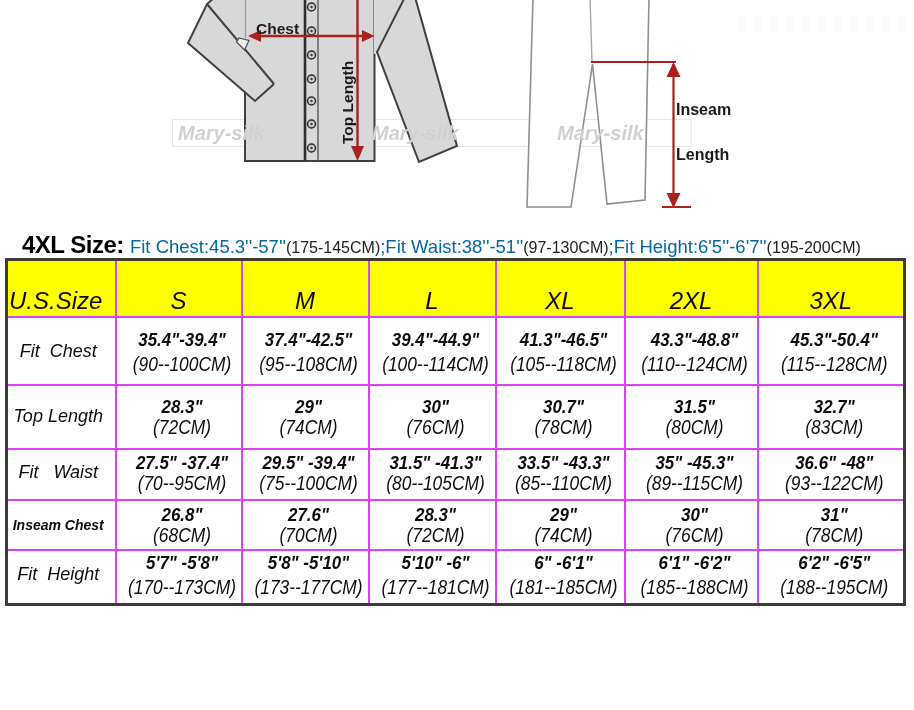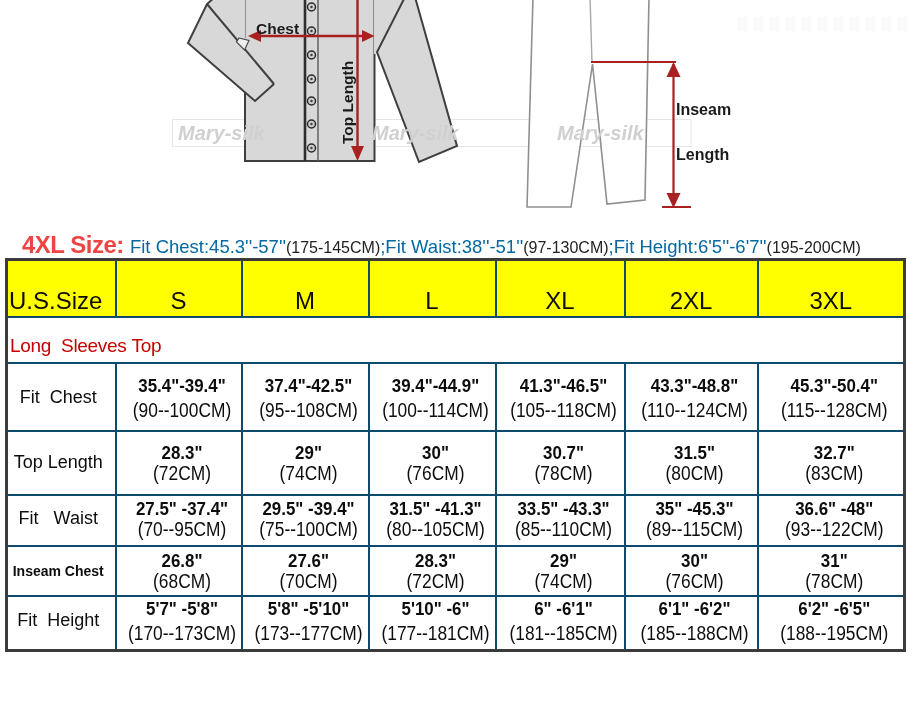--- a/index.html
+++ b/index.html
@@ -1,28 +1,28 @@
 <!DOCTYPE html>
 <html><head>
 <meta charset="utf-8">
 <style>
   html,body{margin:0;padding:0;background:#ffffff;}
   body{width:914px;height:710px;position:relative;overflow:hidden;
        font-family:"Liberation Sans", sans-serif;}
   .abs{position:absolute;}
   
   #sizeline{top:231px;left:22px;white-space:nowrap;line-height:28px;}
-  #sizeline .red{color:#ef4444;font-size:24px;font-weight:bold;letter-spacing:-0.5px;}
+  #sizeline .red{color:#000000;font-size:24px;font-weight:bold;letter-spacing:-0.5px;}
   #sizeline .b{color:#0369a1;font-size:18.5px;font-weight:normal;}
   #sizeline .r{color:#222;font-size:16px;font-weight:normal;}
   
   table{border-collapse:collapse;table-layout:fixed;position:absolute;
         left:5px;top:258px;width:900px;border:3px solid #3b3b3b;}
-  td{border:2px solid #0c4a6e;padding:0;text-align:center;color:#0d0d0d;
-     font-family:"Liberation Sans", sans-serif;overflow:hidden;}
+  td{border:2px solid #d946ef;padding:0;text-align:center;color:#0d0d0d;
+     font-family:"Liberation Sans", sans-serif;overflow:hidden;font-style:italic;}
   tr.hdr td{background:#ffff00;font-size:24px;vertical-align:bottom;padding-bottom:1px;}
   tr.hdr td.first{text-align:left;padding-left:1px;}
   tr.redrow td{color:#c40000;font-size:19px;letter-spacing:-0.3px;text-align:left;vertical-align:bottom;
                padding-left:2px;padding-bottom:5px;}
   td.lab{font-size:18px;padding-right:6px;}
   td.lab2{font-size:14px;font-weight:bold;padding-right:6px;}
   .l1{font-weight:bold;font-size:19px;line-height:22px;transform:scaleX(0.89);position:relative;left:3px;}
   tr.lift td{padding-bottom:3px;}
   tr.liftS td{padding-bottom:4px;}
   tr.pt2 td{padding-top:2px;}
@@ -143,23 +143,20 @@
       <tr class="hdr" style="height:57px">
     <td class="first">U.S.Size</td>
         <td>S</td>
         <td>M</td>
         <td>L</td>
         <td>XL</td>
         <td>2XL</td>
         <td>3XL</td>
   </tr>
 
-  <tr class="redrow" style="height:46px">
-        <td colspan="7">Long&nbsp; Sleeves&nbsp;Top</td>
-      </tr>
 
   <tr style="height:68px" class="lh24 pt2">
     <td class="lab">Fit&nbsp;&nbsp;Chest</td>
     <td>
           <div class="l1">35.4"-39.4"</div>
           <div class="l2">(90--100CM)</div>
         </td>
     <td>
           <div class="l1">37.4"-42.5"</div>
           <div class="l2">(95--108CM)</div>

